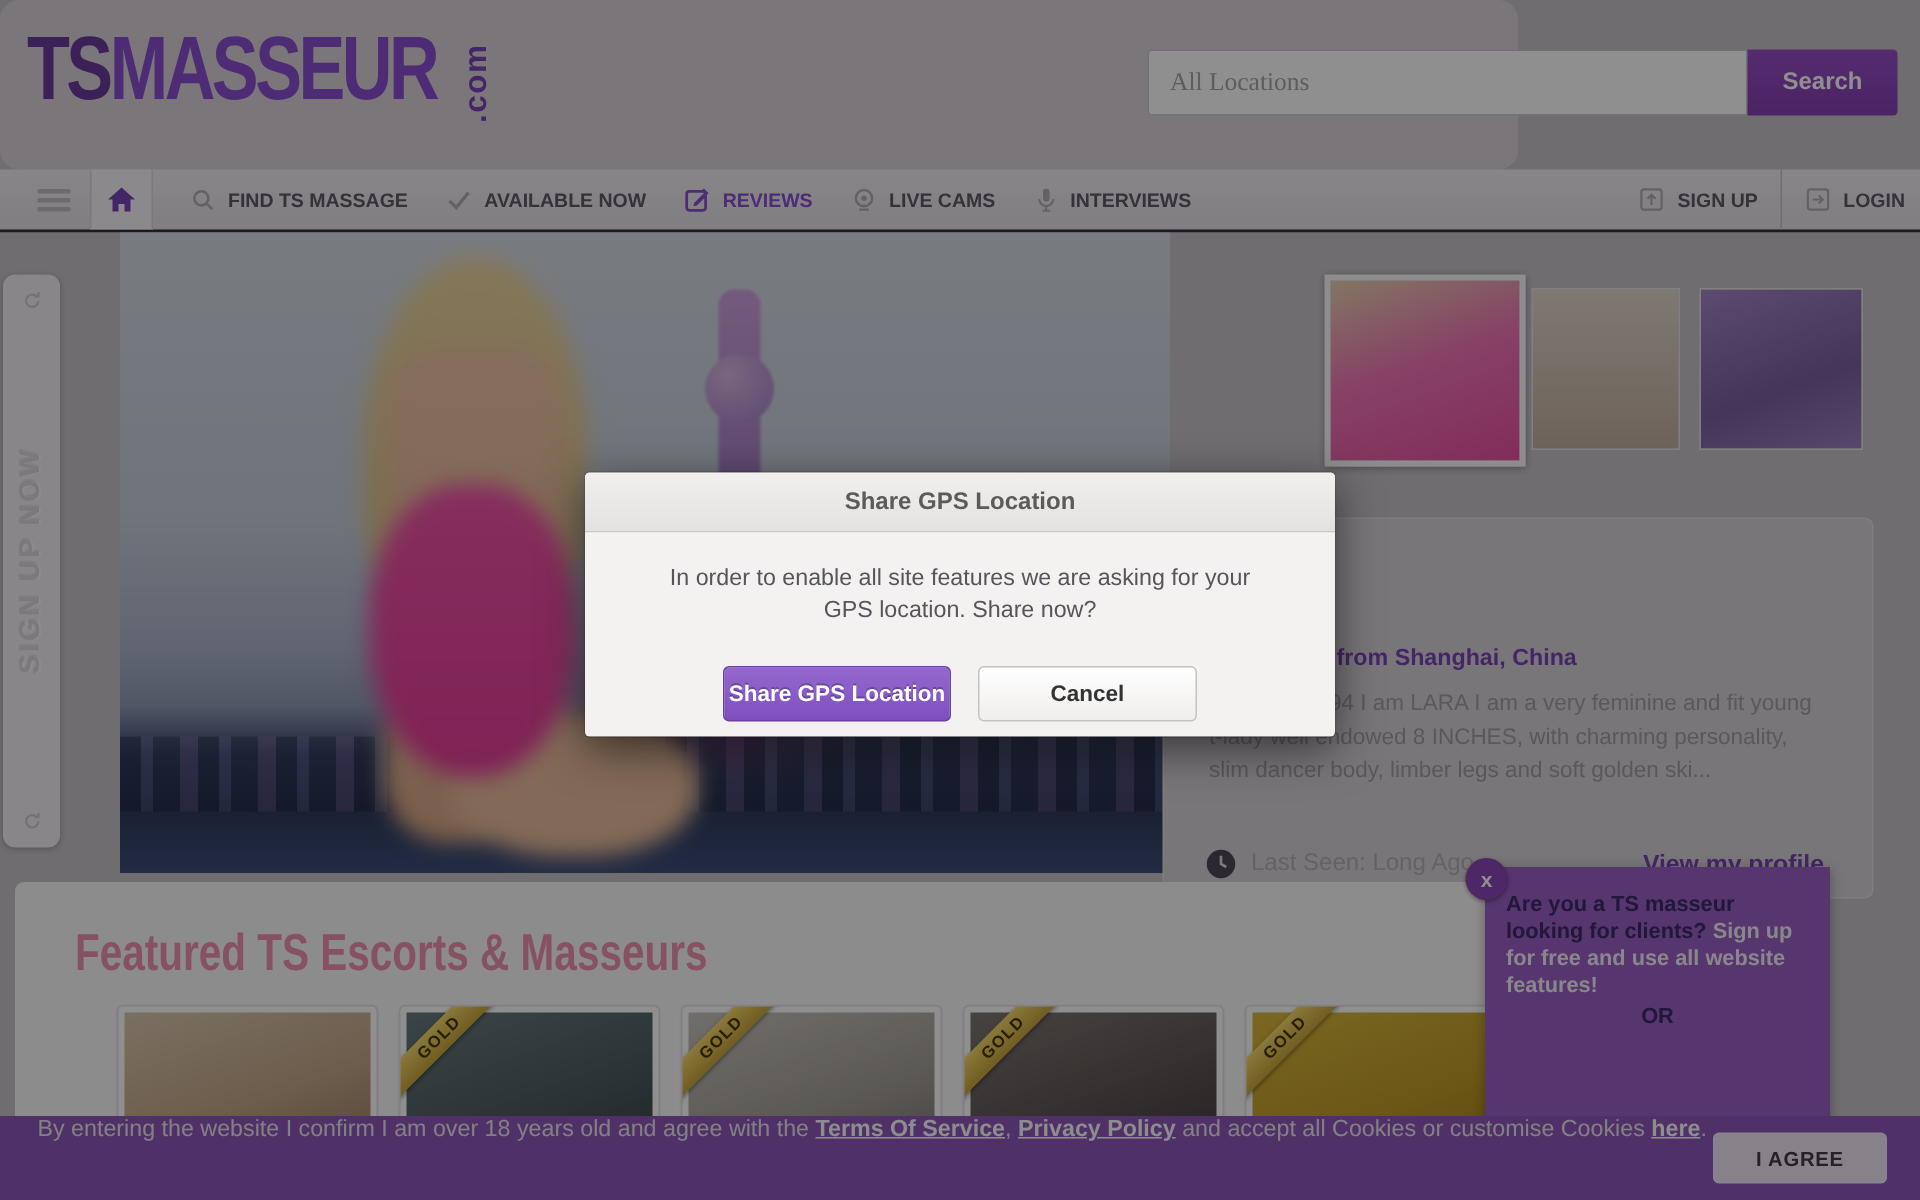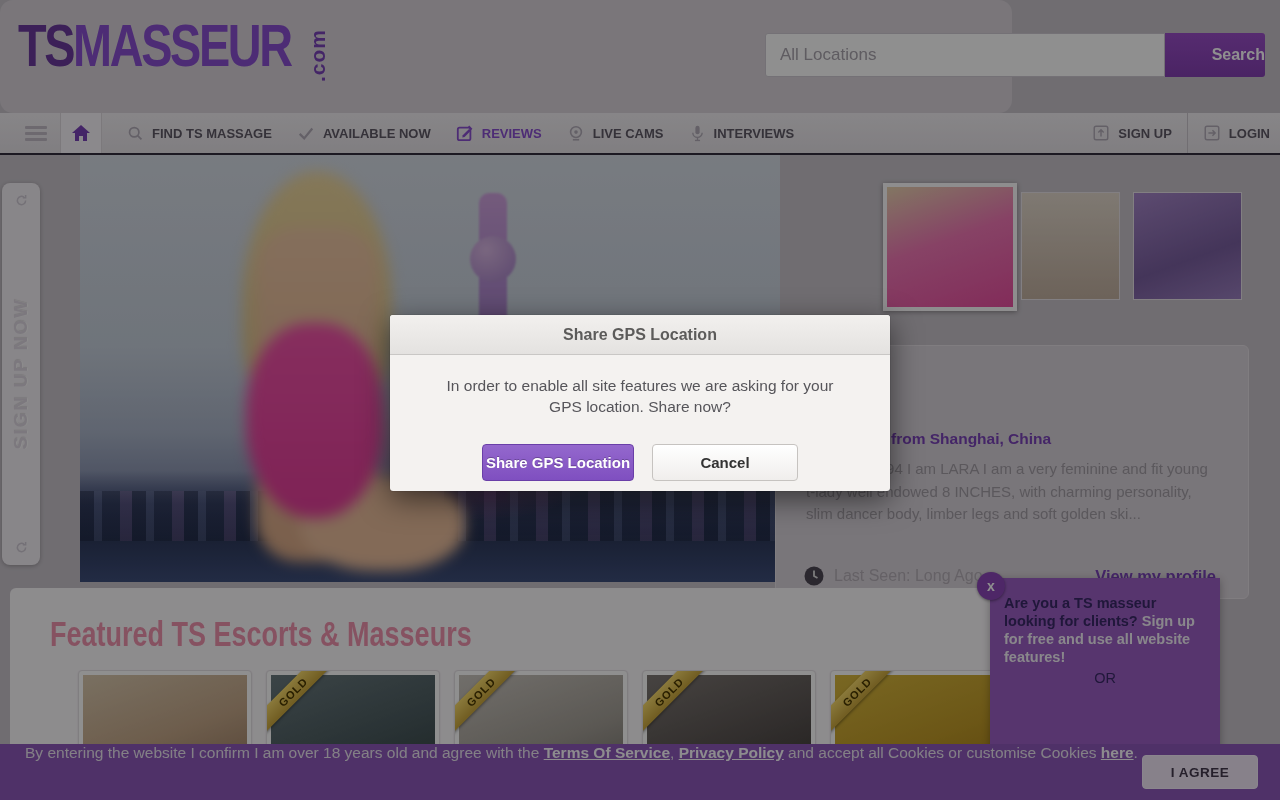--- a/index.html
+++ b/index.html
@@ -16,24 +16,24 @@
   .brand { font-weight:bold; font-size:60px; line-height:76px; letter-spacing:-3px;
            display:inline-block; transform:scaleX(.78); transform-origin:left top; white-space:nowrap; }
   .brand-ts { color:#6b3a9e; }
   .brand-rest { color:#8a4fd0; }
   .brand-tld { writing-mode:vertical-rl; transform:rotate(180deg); font-size:21px; font-weight:bold;
                color:#7a43b8; letter-spacing:1px; margin-left:-62px; margin-top:4px; height:70px; text-align:left; }
   .tagline { margin-top:2px; font-size:15px; font-weight:bold; letter-spacing:7.5px; color:#9a5fd8; }
 
   .search-box { position:absolute; left:765px; top:33px; width:500px; height:44px; display:flex; }
   .search-input { flex:1; border:1px solid #cfc9d2; background:#fff; border-radius:3px 0 0 3px;
-                  padding:0 14px; font-size:17px; color:#555; outline:none; font-family:Liberation Sans, sans-serif; }
+                  padding:0 14px; font-size:17px; color:#555; outline:none; font-family:Liberation Serif, serif; }
   .search-input::placeholder { color:#a9a4ad; }
   .search-btn { width:100px; background:linear-gradient(#9a4ec8,#8440b2); color:#fff; font-weight:bold;
-                font-size:16px; border:none; border-radius:0 3px 3px 0; cursor:pointer; font-family:inherit;text-align:right; }
+                font-size:16px; border:none; border-radius:0 3px 3px 0; cursor:pointer; font-family:inherit; }
 
   
   .navbar { position:absolute; top:113px; left:0; width:1280px; height:42px;
             background:linear-gradient(#f1eef2,#e5e1e6); border-bottom:2px solid #332d3d;
             display:flex; align-items:center; }
   .hamburger { margin-left:25px; width:22px; cursor:pointer; }
   .hamburger div { height:3px; background:#c2bcc6; margin:3px 0; border-radius:1px; }
   .home-tab { margin-left:13px; width:42px; height:40px; background:#f8f5f9;
               border-left:1px solid #ddd8de; border-right:1px solid #ddd8de;
               display:flex; align-items:center; justify-content:center; cursor:pointer; color:#7a43b8; }
@@ -120,21 +120,21 @@
 
   
   .promo { position:absolute; left:990px; top:578px; width:230px; height:190px; background:#9b5fc4;
            padding:16px 14px; box-shadow:0 2px 8px rgba(0,0,0,.3); z-index:10; }
   .promo-close { position:absolute; left:-13px; top:-6px; width:28px; height:28px; border-radius:50%;
            background:#8b47b8; color:#fff; font-weight:bold; font-size:14px; display:flex; align-items:center;
            justify-content:center; box-shadow:0 1px 3px rgba(0,0,0,.4); cursor:pointer; }
   .promo p { font-size:14.5px; font-weight:bold; line-height:1.25; }
   .promo .dark { color:#3a2a68; }
   .promo .light { color:#f4f0f8; cursor:pointer; }
-  .promo-or { text-align:center; color:#3a2a68; font-weight:normal; font-size:14.5px; margin:3px 0; }
+  .promo-or { text-align:center; color:#3a2a68; font-weight:bold; font-size:14.5px; margin:3px 0; }
 
   
   .cookiebar { position:absolute; left:0; top:744px; width:1280px; height:56px; background:#8d58ba;
                z-index:20; display:flex; align-items:flex-start; }
   .cookie-text { margin-left:25px; font-size:15.5px; color:#e9e4ee; }
   .cookie-link { color:#fbf9fd; font-weight:bold; text-decoration:underline; cursor:pointer; }
   .agree-btn { position:absolute; right:22px; top:11px; width:116px; height:34px; background:#f0e6f6;
                border:1px solid #f6eefc; border-radius:4px; font-weight:bold; font-size:13.5px;
                color:#44394e; letter-spacing:.5px; cursor:pointer; font-family:inherit; }
 

